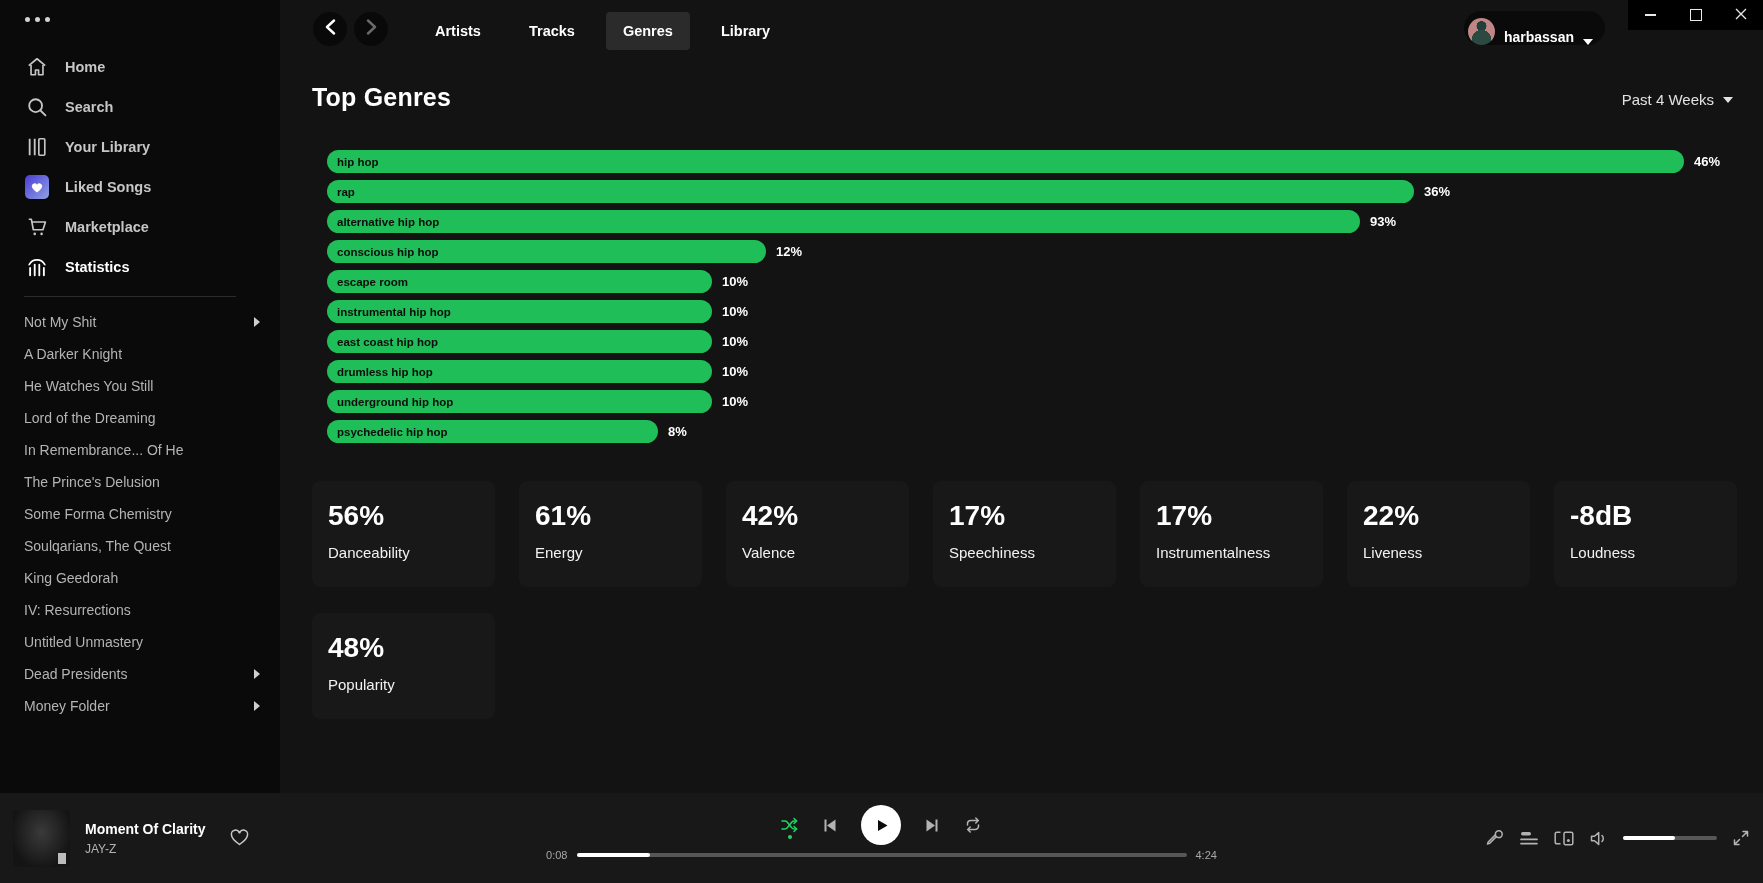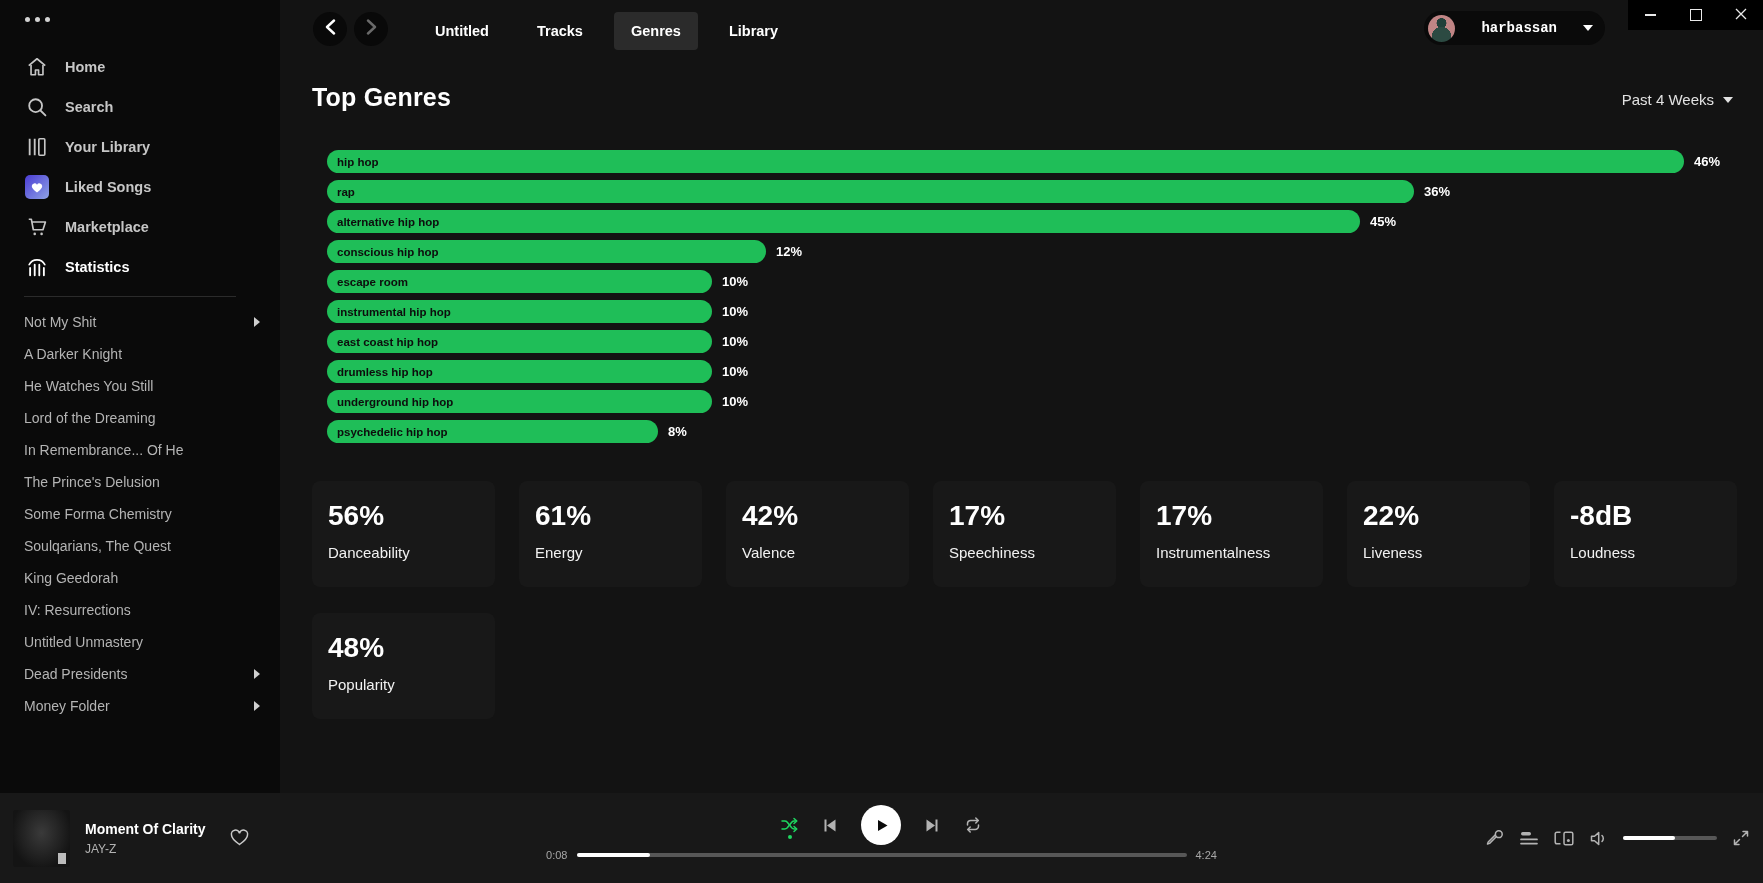--- a/index.html
+++ b/index.html
@@ -28,21 +28,21 @@
   
   .main{flex:1;position:relative;background:#131313;}
   .circle-btn{position:absolute;top:12px;width:34px;height:34px;border-radius:50%;background:#090909;
               display:flex;align-items:center;justify-content:center;cursor:pointer;}
   .btn-back{left:33px;} .btn-fwd{left:74px;}
   .tabs{position:absolute;left:138px;top:12px;display:flex;gap:14px;}
   .tab{height:38px;display:flex;align-items:center;padding:0 17px;font-size:14.5px;font-weight:700;
        border-radius:4px;color:#fff;cursor:pointer;}
   .tab.active{background:#2b2b2b;}
   .user-pill{position:absolute;top:11px;right:158px;height:34px;background:#0a0a0a;border-radius:17px;
-             display:flex;align-items:center;gap:26px;padding:0 12px 0 4px;cursor:pointer;font-family:Liberation Mono, monospace;}
+             display:flex;align-items:flex-end;gap:9px;padding:0 12px 0 4px;cursor:pointer;}
   .avatar{width:27px;height:27px;border-radius:50%;
           background:radial-gradient(circle at 50% 80%,#2c4a42 0 38%,rgba(0,0,0,0) 39%),
                      radial-gradient(circle at 50% 30%,#22403a 0 21%,rgba(0,0,0,0) 22%),#c08585;}
   .user-name{font-size:14px;font-weight:700;}
   .caret{width:0;height:0;border-left:5px solid transparent;border-right:5px solid transparent;
          border-top:6px solid #fff;}
   .window-controls{position:absolute;top:0;right:0;width:135px;height:30px;background:#000;display:flex;z-index:5;}
   .win-btn{flex:1;display:flex;align-items:center;justify-content:center;cursor:pointer;}
 
   
@@ -230,21 +230,21 @@
       </div>
       <div class="circle-btn btn-fwd">
         <span>
           <svg width="11" height="16" viewBox="0 0 11 16" fill="none" stroke="#6a6a6a" stroke-width="2.4" stroke-linecap="round" stroke-linejoin="round">
               <path d="M2 1.5 9 8l-7 6.5"></path>
             </svg>
         </span>
       </div>
 
       <div class="tabs">
-        <div class="tab">Untitled</div>
+        <div class="tab">Artists</div>
         <div class="tab">Tracks</div>
         <div class="tab active">Genres</div>
         <div class="tab">Library</div>
       </div>
 
       <div class="user-pill">
         <span class="avatar"></span>
         <span class="user-name">harbassan</span>
         <span class="caret"></span>
       </div>
@@ -283,21 +283,21 @@
           <div class="bar-row">
             <div class="genre-bar" style="width: 1087px;">
               <span class="genre-label">rap</span>
             </div>
             <span class="genre-pct">36%</span>
           </div>
           <div class="bar-row">
             <div class="genre-bar" style="width: 1033px;">
               <span class="genre-label">alternative hip hop</span>
             </div>
-            <span class="genre-pct">45%</span>
+            <span class="genre-pct">93%</span>
           </div>
           <div class="bar-row">
             <div class="genre-bar" style="width: 439px;">
               <span class="genre-label">conscious hip hop</span>
             </div>
             <span class="genre-pct">12%</span>
           </div>
           <div class="bar-row">
             <div class="genre-bar" style="width: 385px;">
               <span class="genre-label">escape room</span>

